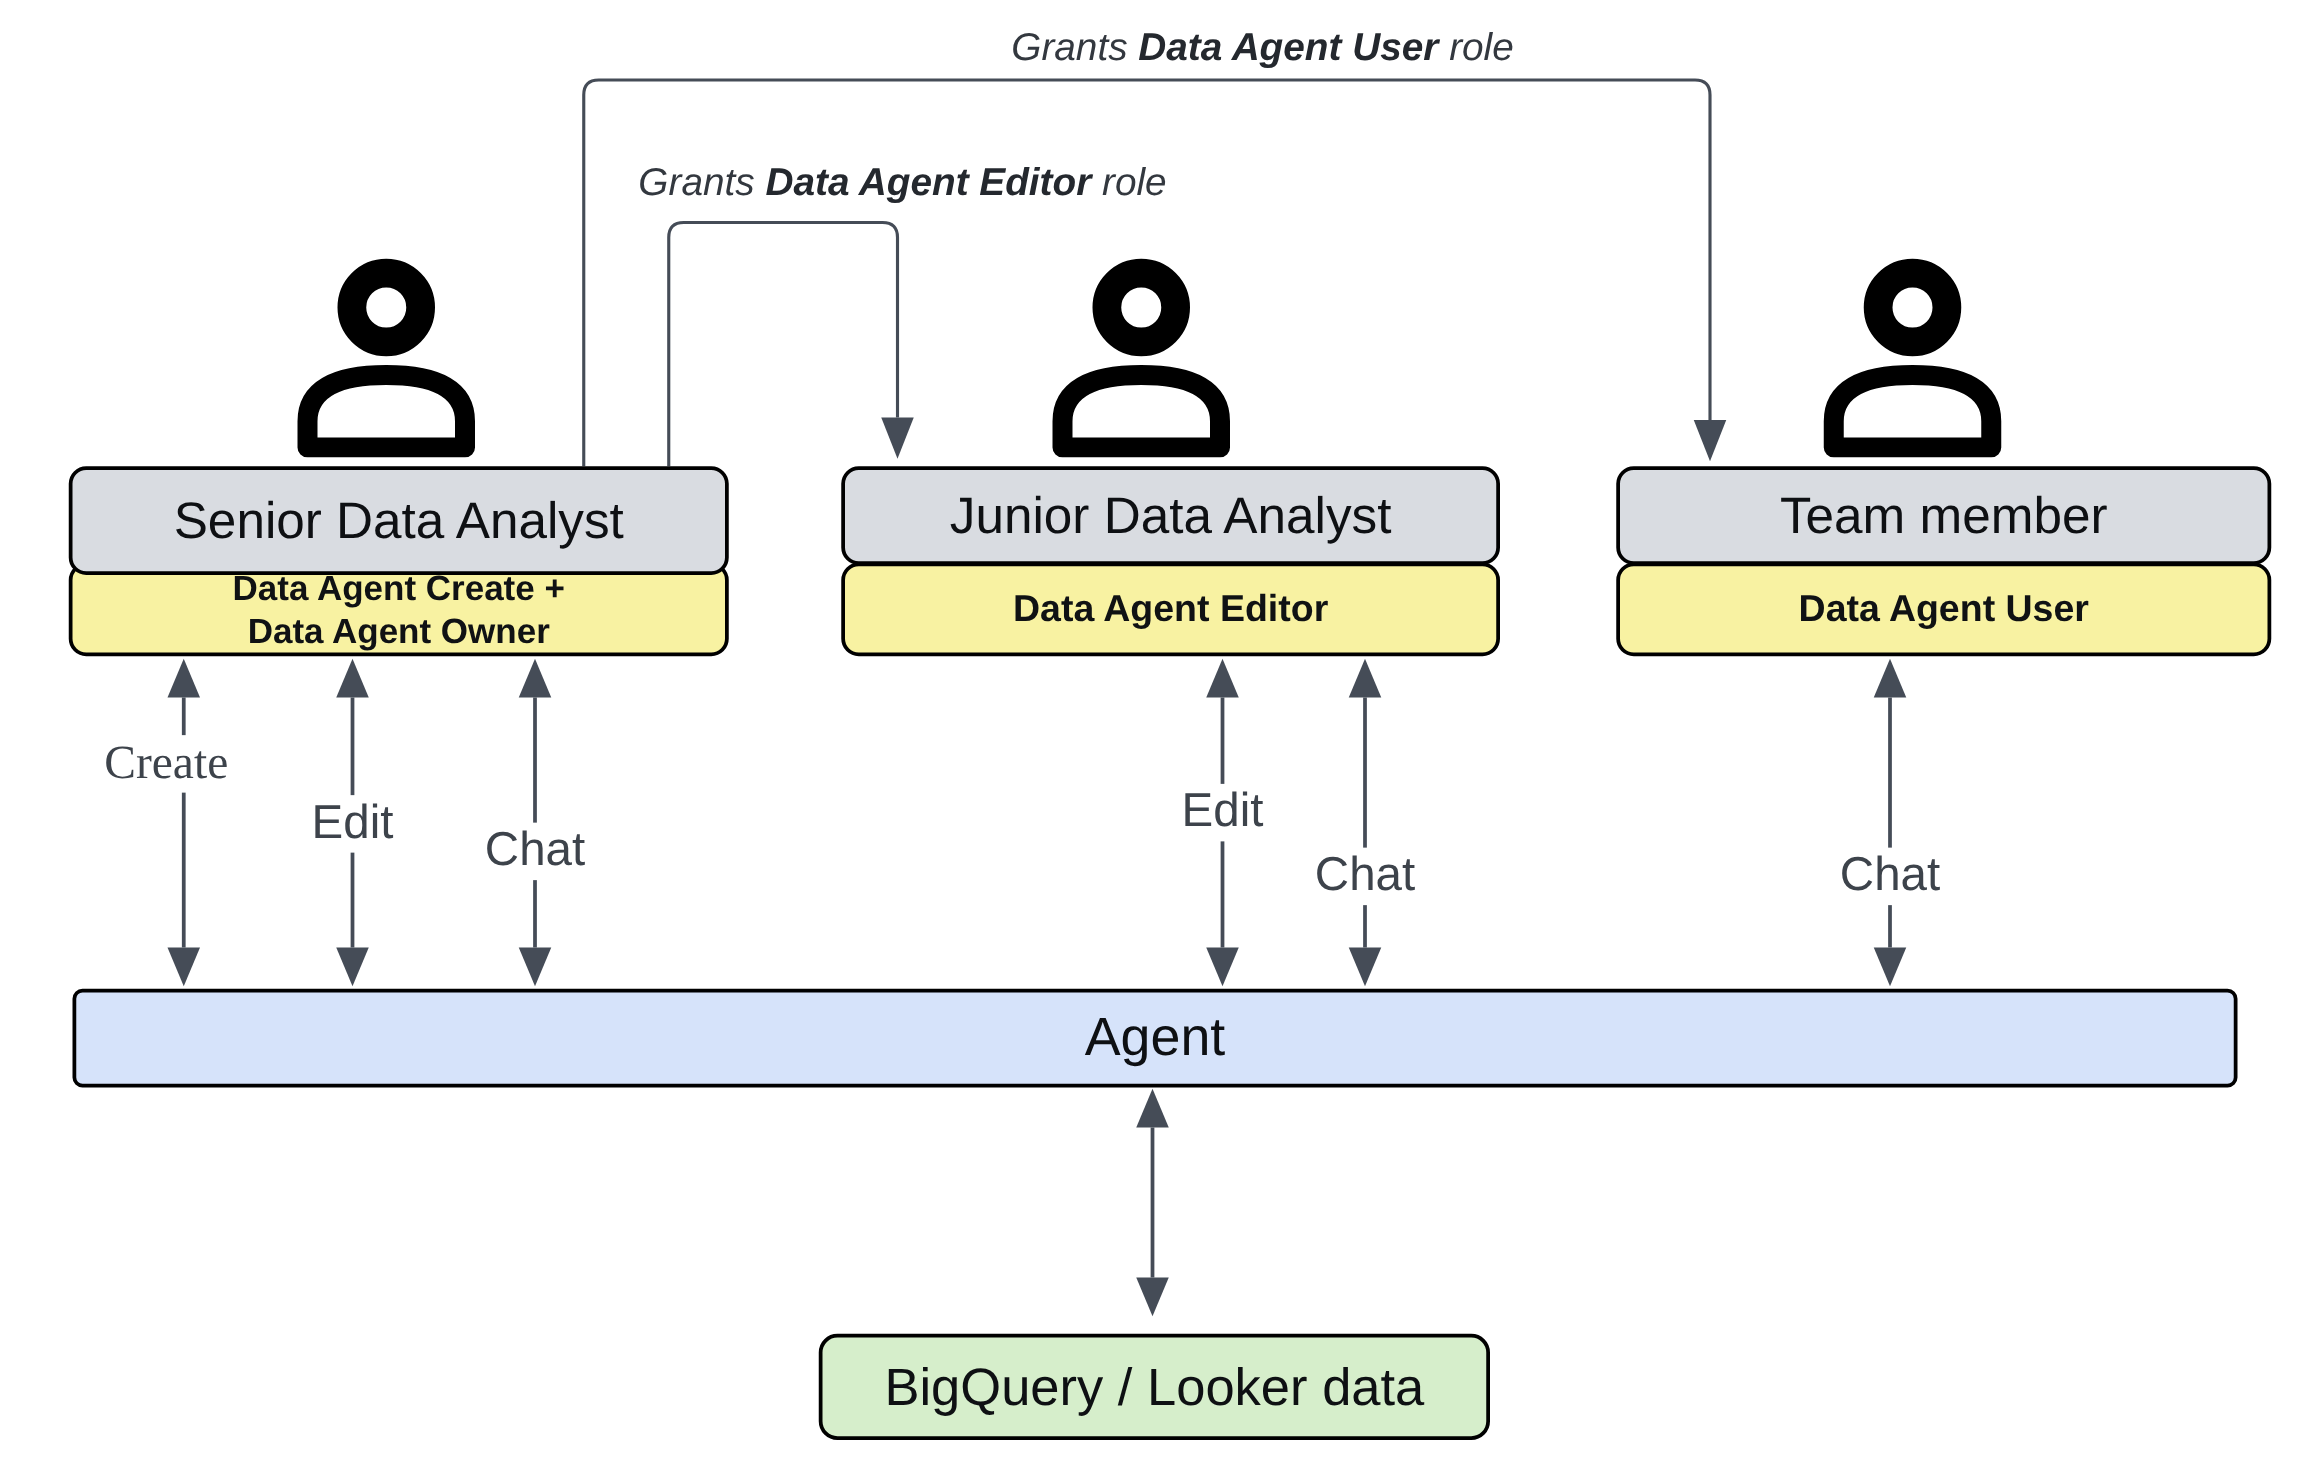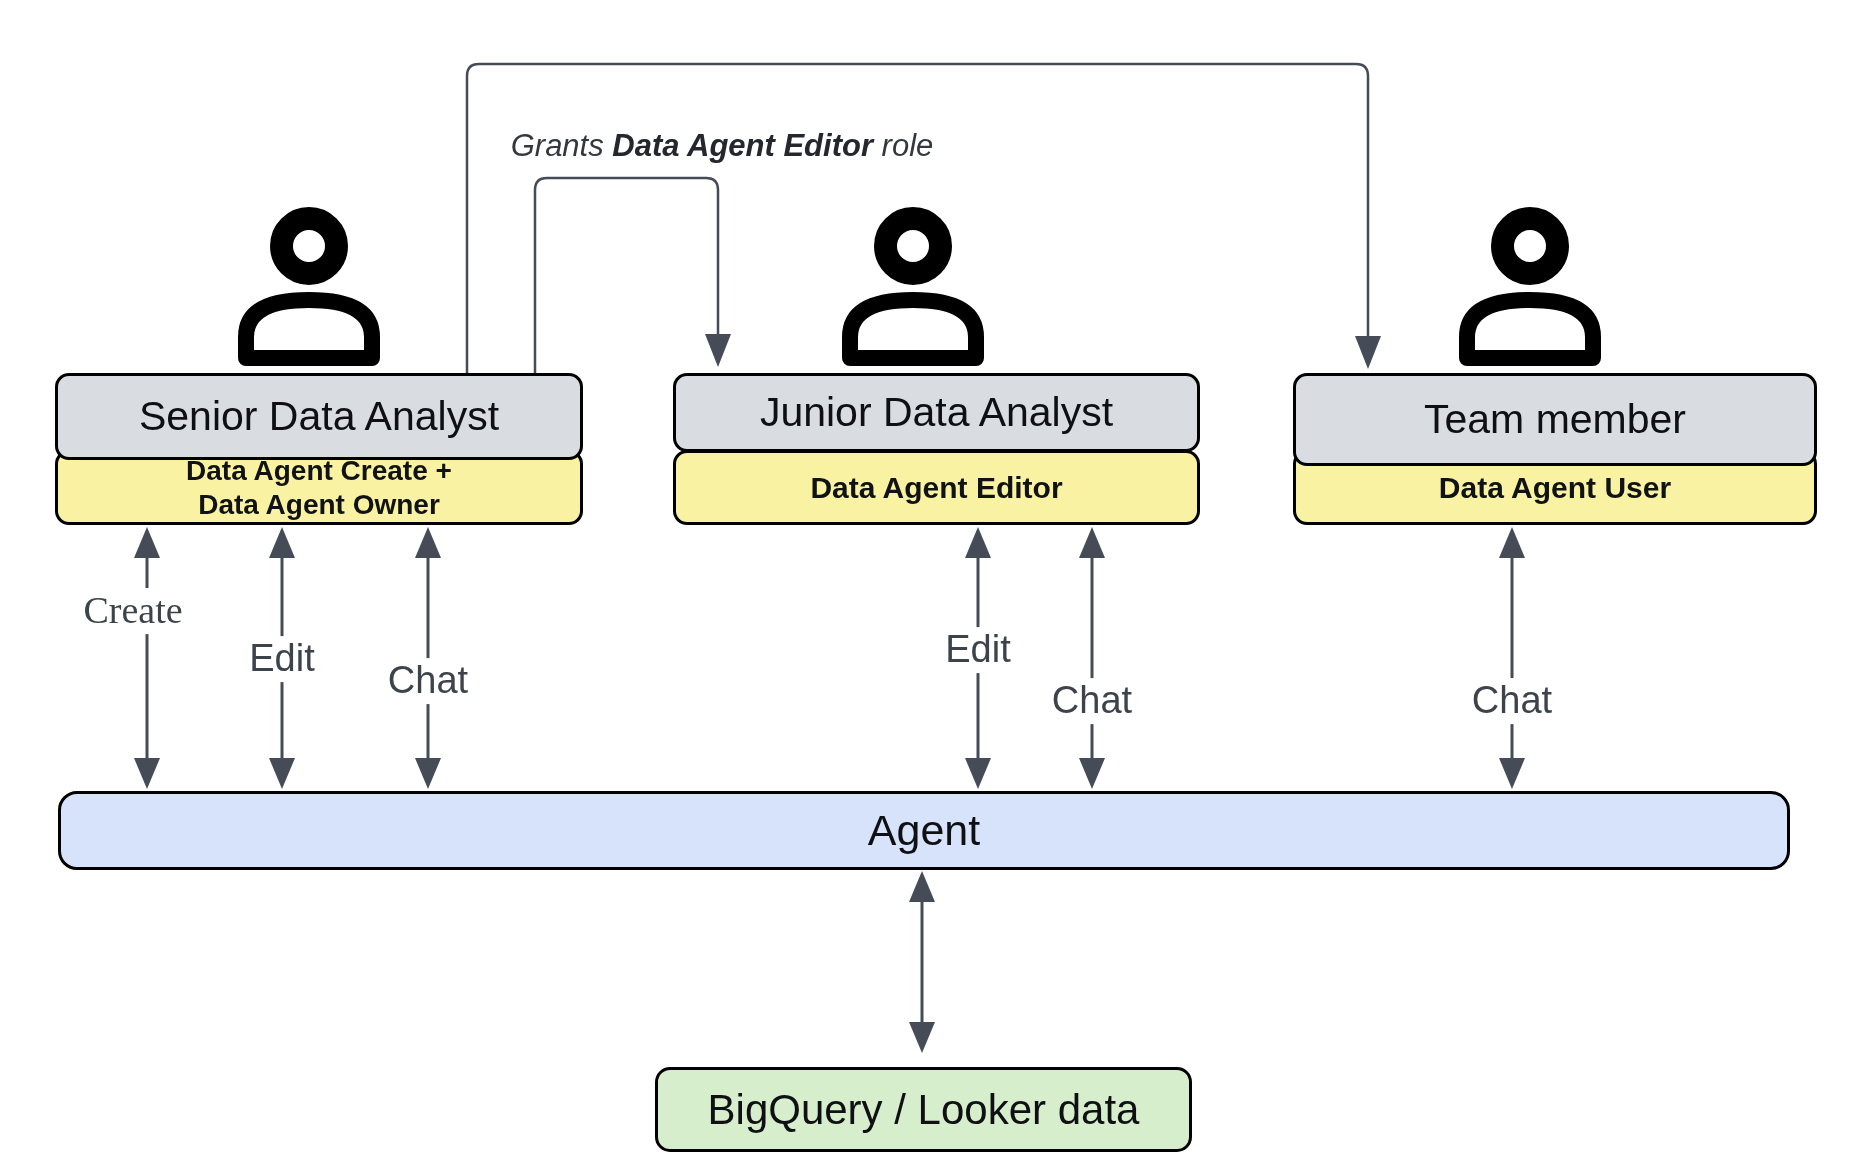--- a/index.html
+++ b/index.html
@@ -11,21 +11,21 @@
   .box {
     position:absolute; box-sizing:border-box; border:3.5px solid #000;
     display:flex; flex-direction:column; align-items:center; justify-content:center;
     text-align:center;
   }
   .title-box { background:var(--actor-fill,#d9dce1); border-radius:14px; font-size:41px; color:#0e1013; z-index:3; }
   .role-box  { background:var(--role-fill,#f8f2a2); border-radius:14px; font-weight:bold; color:#101214; z-index:2; }
   .role-line { line-height:1.2; }
   .role-single { font-size:30px; }
   .role-double { font-size:28px; }
-  .agent-bar { background:var(--agent-fill,#d6e3fa); border-radius:19px; font-size:43px; color:#0e1013; z-index:2; }
+  .agent-bar { background:var(--agent-fill,#d6e3fa); border-radius:8px; font-size:43px; color:#0e1013; z-index:2; }
   .data-box  { background:var(--datasource-fill,#d6eecb); border-radius:15px; font-size:42px; color:#0e1013; z-index:2;margin-top:13px; }
   .arrow-label {
     position:absolute; transform:translate(-50%,-50%); background:#ffffff;
     padding:2px 10px; font-size:38px; color:#3d434b; line-height:1.1; z-index:4;
   }
   .grant-label {
     position:absolute; transform:translate(-50%,-50%); font-style:italic;
     font-size:31px; color:#33383f; white-space:pre; z-index:4; background:#ffffff; padding:0 6px;
   }
   .grant-label b { color:#24282e; }
@@ -81,20 +81,21 @@
       <polygon points="1512,789 1499,758 1525,758" fill="#454c57"></polygon>
     </g>
 
     <g>
       <line x1="922" y1="902" x2="922" y2="1022" stroke="#454c57" stroke-width="3"></line>
       <polygon points="922,871 909,902 935,902" fill="#454c57"></polygon>
       <polygon points="922,1053 909,1022 935,1022" fill="#454c57"></polygon>
     </g>
   </svg>
 
+  <div class="grant-label" style="left:1010px; top:38px;"><span>Grants </span><b>Data Agent User</b><span> role</span></div>
   <div class="grant-label" style="left:722px; top:146px;"><span>Grants </span><b>Data Agent Editor</b><span> role</span></div>
 
   <svg class="person" style="left:234px; top:206px;" viewBox="0 0 150 160">
     <circle cx="75" cy="40" r="27.5" fill="#fff" stroke="#000" stroke-width="23"></circle>
     <path d="M12,152 L12,131 Q12,94 75,94 Q138,94 138,131 L138,152 Z" fill="#fff" stroke="#000" stroke-width="16" stroke-linejoin="round"></path>
   </svg>
   <svg class="person" style="left:838px; top:206px;" viewBox="0 0 150 160">
     <circle cx="75" cy="40" r="27.5" fill="#fff" stroke="#000" stroke-width="23"></circle>
     <path d="M12,152 L12,131 Q12,94 75,94 Q138,94 138,131 L138,152 Z" fill="#fff" stroke="#000" stroke-width="16" stroke-linejoin="round"></path>
   </svg>
@@ -111,21 +112,21 @@
     <span class="role-line role-double">Data Agent Owner</span>
   </div>
 
   <div class="box title-box" style="left:673px; top:373px; width:527px; height:79px;justify-content:center;">
     <span>Junior Data Analyst</span>
   </div>
   <div class="box role-box" style="left:673px; top:450px; width:527px; height:75px;">
     <span class="role-line role-single">Data Agent Editor</span>
   </div>
 
-  <div class="box title-box" style="left:1293px; top:373px; width:524px; height:93px;">
+  <div class="box title-box" style="left:1293px; top:373px; width:524px; height:79px;">
     <span>Team member</span>
   </div>
   <div class="box role-box" style="left:1293px; top:450px; width:524px; height:75px;">
     <span class="role-line role-single">Data Agent User</span>
   </div>
 
   <div class="arrow-label" style="left:133px; top:611px;font-family:Liberation Serif, serif;">Create</div>
   <div class="arrow-label" style="left:282px; top:659px;">Edit</div>
   <div class="arrow-label" style="left:428px; top:681px;">Chat</div>
   <div class="arrow-label" style="left:978px; top:650px;">Edit</div>

